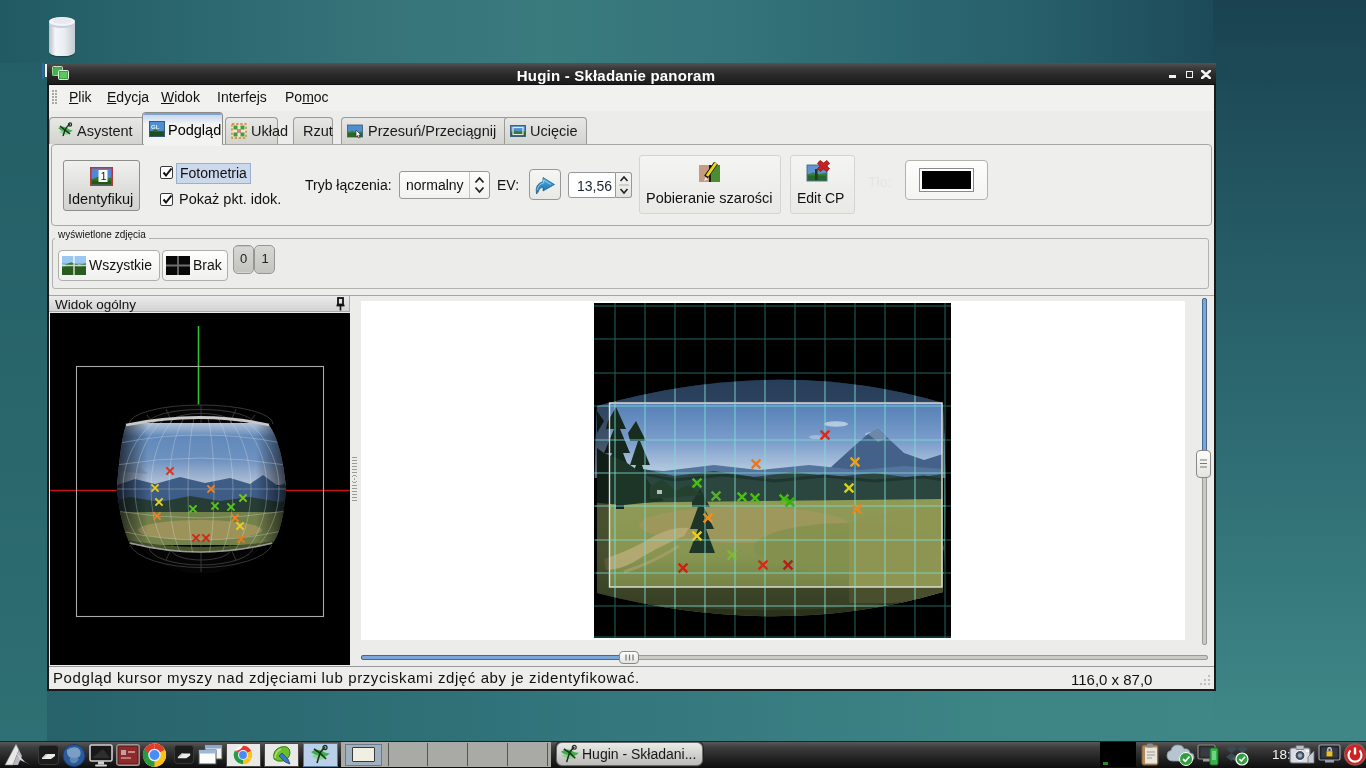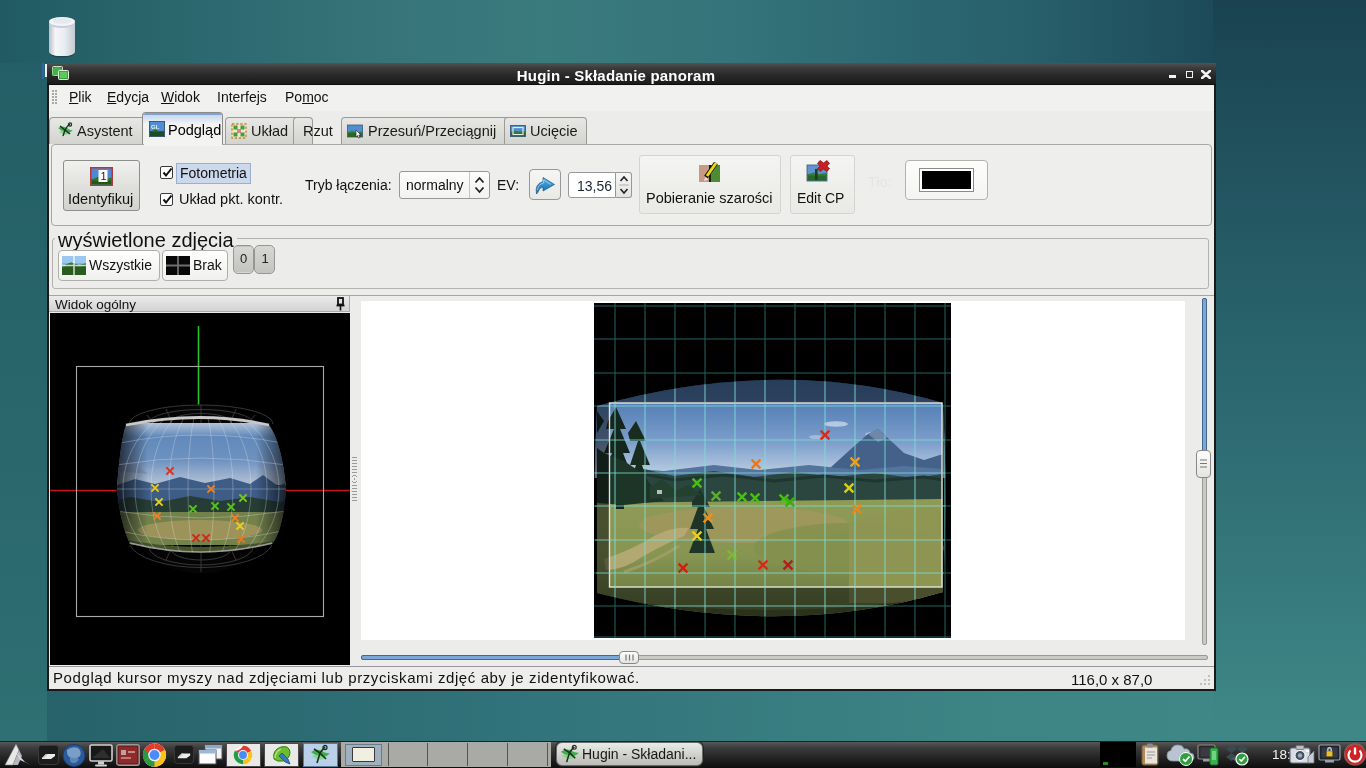--- a/index.html
+++ b/index.html
@@ -77,32 +77,32 @@
     <div style="position:absolute;left:0;top:0;width:100%;height:11px;background:linear-gradient(to bottom,#bdd2f0 0%,#d4e0f2 45%,#f3f3f1 100%);"></div>
     <div style="position:absolute;left:0;top:0;width:100%;height:2px;background:#7fa2d0;"></div>
   </div>
 <svg class="abs" style="left:149px;top:121px" width="16" height="16" viewBox="0 0 16 16">
     <rect x="0.5" y="0.5" width="15" height="15" fill="#4f8fd0" stroke="#3a5a7a" stroke-width="1"></rect>
     <rect x="1" y="10" width="14" height="5" fill="#1e4d1e"></rect>
     <path d="M1,11 L6,8.5 L11,10.5 L15,9.5 L15,11 Z" fill="#2a662a"></path>
     <text x="2" y="7.5" font-size="6" fill="#e8f0fa" font-family="Liberation Sans" font-weight="bold">GL</text>
   </svg>
 <div class="txt" style="left:168px;top:122px;font-size:14.5px;color:#000;">Podgląd</div>
-<div class="tab" style="left:225px;width:86px;">
+<div class="tab" style="left:225px;width:53px;">
     <svg style="position:absolute;left:5px;top:5px" width="16" height="16" viewBox="0 0 16 16">
       <rect x="1" y="1" width="14" height="14" fill="#efe7d2" stroke="#c8882a" stroke-width="1.3" stroke-dasharray="2.5 1.6"></rect>
       <rect x="2.5" y="2.5" width="4" height="4" fill="#3f9f3f"></rect>
       <rect x="9.5" y="2.5" width="4" height="4" fill="#3f9f3f"></rect>
       <rect x="2.5" y="9.5" width="4" height="4" fill="#3f9f3f"></rect>
       <rect x="9.5" y="9.5" width="4" height="4" fill="#3f9f3f"></rect>
       <rect x="6" y="6" width="4" height="4" fill="#cc4444" opacity="0.6"></rect>
     </svg>
     <div class="tabtxt" style="left:25px;">Układ</div>
   </div>
-<div class="tab" style="left:293px;width:20px;">
+<div class="tab" style="left:293px;width:40px;">
     <div class="tabtxt" style="left:9px;">Rzut</div>
   </div>
 <div class="tab" style="left:341px;width:172px;">
     <svg style="position:absolute;left:5px;top:5px" width="17" height="16" viewBox="0 0 17 16">
       <rect x="0.5" y="2" width="15" height="12" fill="#4f8fd0" stroke="#39597a" stroke-width="0.8"></rect>
       <rect x="0.8" y="9" width="14.4" height="5" fill="#2a662a"></rect>
       <path d="M0.8,9.6 L5,7.8 L10,9.2 L15,8.4 L15,10 L0.8,10Z" fill="#377f37"></path>
       <path d="M9,7 L14,12 L11.8,12 L13,14.6 L11.6,15 L10.5,12.6 L9,14Z" fill="#fff" stroke="#333" stroke-width="0.7"></path>
     </svg>
     <div class="tabtxt" style="left:26px;">Przesuń/Przeciągnij</div>
@@ -132,21 +132,21 @@
 
 <div class="abs" style="left:160px;top:166px;width:13px;height:13px;background:#fff;border:1.5px solid #3a3a3a;border-radius:2px;"></div>
 <svg class="abs" style="left:161px;top:166px" width="13" height="13" viewBox="0 0 13 13">
     <path d="M2.5,6.5 L5,9.5 L10.5,2.5" stroke="#111" stroke-width="2" fill="none"></path>
   </svg>
 <div class="txt" style="left:176px;top:163px;font-size:14px;color:#111;background:#ccd8eb;border:1px solid #9ab0d0;padding:1px 3px 2px 3px;">Fotometria</div>
 <div class="abs" style="left:160px;top:192.5px;width:13px;height:13px;background:#fff;border:1.5px solid #3a3a3a;border-radius:2px;"></div>
 <svg class="abs" style="left:161px;top:192.5px" width="13" height="13" viewBox="0 0 13 13">
     <path d="M2.5,6.5 L5,9.5 L10.5,2.5" stroke="#111" stroke-width="2" fill="none"></path>
   </svg>
-<div class="txt" style="left:179px;top:191px;font-size:14.5px;color:#111;">Układ pkt. kontr.</div>
+<div class="txt" style="left:179px;top:191px;font-size:14.5px;color:#111;">Pokaż pkt. idok.</div>
 
 <div class="txt" style="left:305px;top:177px;font-size:14px;color:#111;">Tryb łączenia:</div>
 <div class="abs" style="left:399px;top:171px;width:91px;height:28px;background:linear-gradient(to bottom,#fdfdfd,#f2f2f0);border:1px solid #98989a;border-radius:3px;"></div>
 <div class="txt" style="left:406px;top:177px;font-size:14px;color:#111;">normalny</div>
 <div class="abs" style="left:469px;top:172px;width:1px;height:26px;background:#c4c4c2;"></div>
 <svg class="abs" style="left:473px;top:176px" width="13" height="18" viewBox="0 0 13 18">
     <path d="M2.5,6.5 L6.5,2 L10.5,6.5" stroke="#222" stroke-width="1.8" fill="none"></path>
     <path d="M2.5,11.5 L6.5,16 L10.5,11.5" stroke="#222" stroke-width="1.8" fill="none"></path>
   </svg>
 
@@ -191,21 +191,21 @@
   <rect x="9" y="10" width="2.6" height="11" fill="#1d3d1d"></rect>
   <path d="M14,1.5 L17.5,4 L21,1.5 L23.5,4.5 L20.5,7 L23.5,9.5 L21,12.5 L17.5,10 L14,12.5 L11.5,9.5 L14.5,7 L11.5,4.5Z" fill="#cc1f1f" stroke="#8e1313" stroke-width="0.8"></path>
 </svg>
 <div class="txt" style="left:797px;top:190px;font-size:14px;color:#111;">Edit CP</div>
 
 <div class="txt" style="left:868px;top:174px;font-size:14px;color:#e5e5e5;">Tło:</div>
 <div class="abs" style="left:905px;top:160px;width:83px;height:40px;background:linear-gradient(to bottom,#fdfdfc,#f4f4f2);border:1px solid #b2b2af;border-radius:4px;"></div>
 <div class="abs" style="left:919px;top:168px;width:55px;height:24px;background:#000;border:1px solid #8a8a88;box-shadow:inset 0 0 0 2px #fff;"></div>
 
 <div class="abs" style="left:52px;top:238px;width:1157px;height:51px;border:1px solid #b2b2af;border-radius:3px;"></div>
-<div class="txt" style="left:55px;top:229px;font-size:20px;color:#111;background:#ececea;padding:0 3px;">wyświetlone zdjęcia</div>
+<div class="txt" style="left:55px;top:229px;font-size:10px;color:#111;background:#ececea;padding:0 3px;">wyświetlone zdjęcia</div>
 <div class="abs" style="left:58px;top:250px;width:102px;height:31px;background:linear-gradient(to bottom,#fefefd,#f0f0ee);border:1px solid #aeaeab;border-radius:4px;"></div>
 <svg class="abs" style="left:62px;top:256px" width="24" height="19" viewBox="0 0 24 19">
   <rect x="0" y="0" width="24" height="19" fill="#7ab2e8"></rect>
   <rect x="0" y="0" width="24" height="7" fill="#9ac8f0"></rect>
   <path d="M0,10 L9,6.5 L17,9 L24,7.5 L24,19 L0,19Z" fill="#2a5c20"></path>
   <path d="M0,11 L9,7.5 L17,10 L24,8.5" stroke="#3f7a30" stroke-width="1.4" fill="none"></path>
   <path d="M12,0 L12,19 M0,9.5 L24,9.5" stroke="rgba(255,255,255,0.75)" stroke-width="1.6"></path>
 </svg>
 <div class="txt" style="left:89px;top:257px;font-size:14px;color:#111;">Wszystkie</div>
 <div class="abs" style="left:162px;top:250px;width:66px;height:31px;background:linear-gradient(to bottom,#fefefd,#f0f0ee);border:1px solid #aeaeab;border-radius:4px;"></div>

